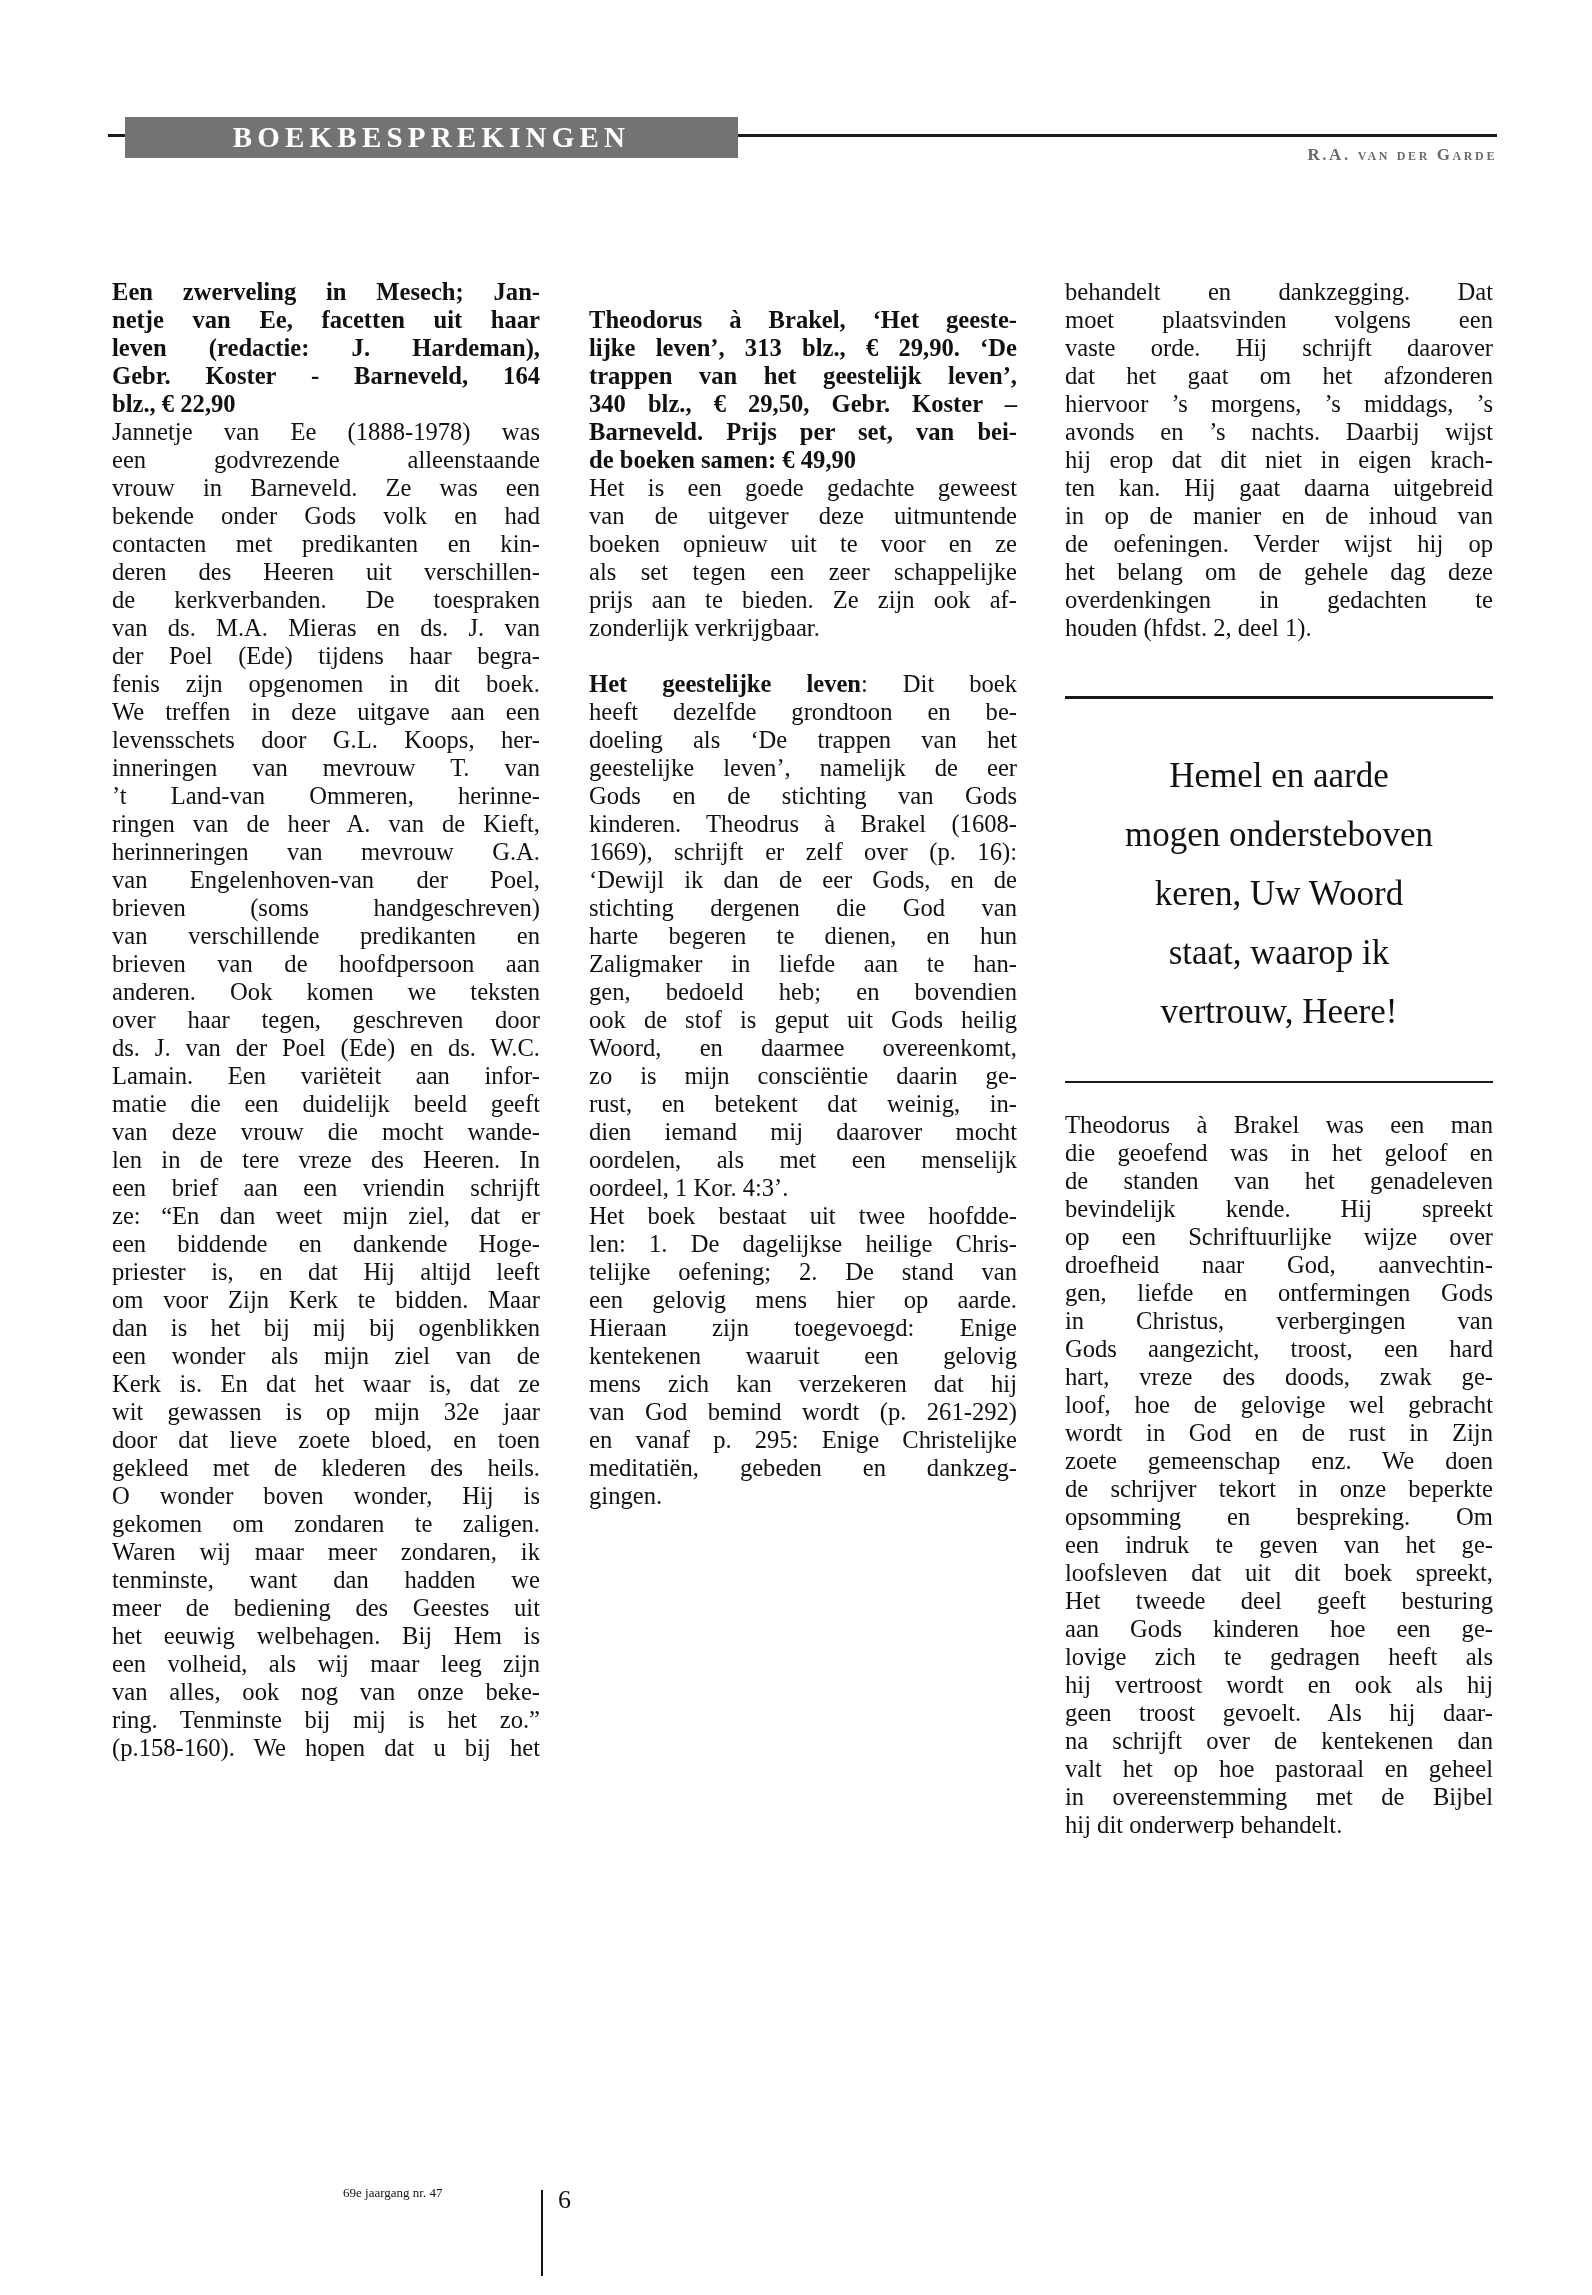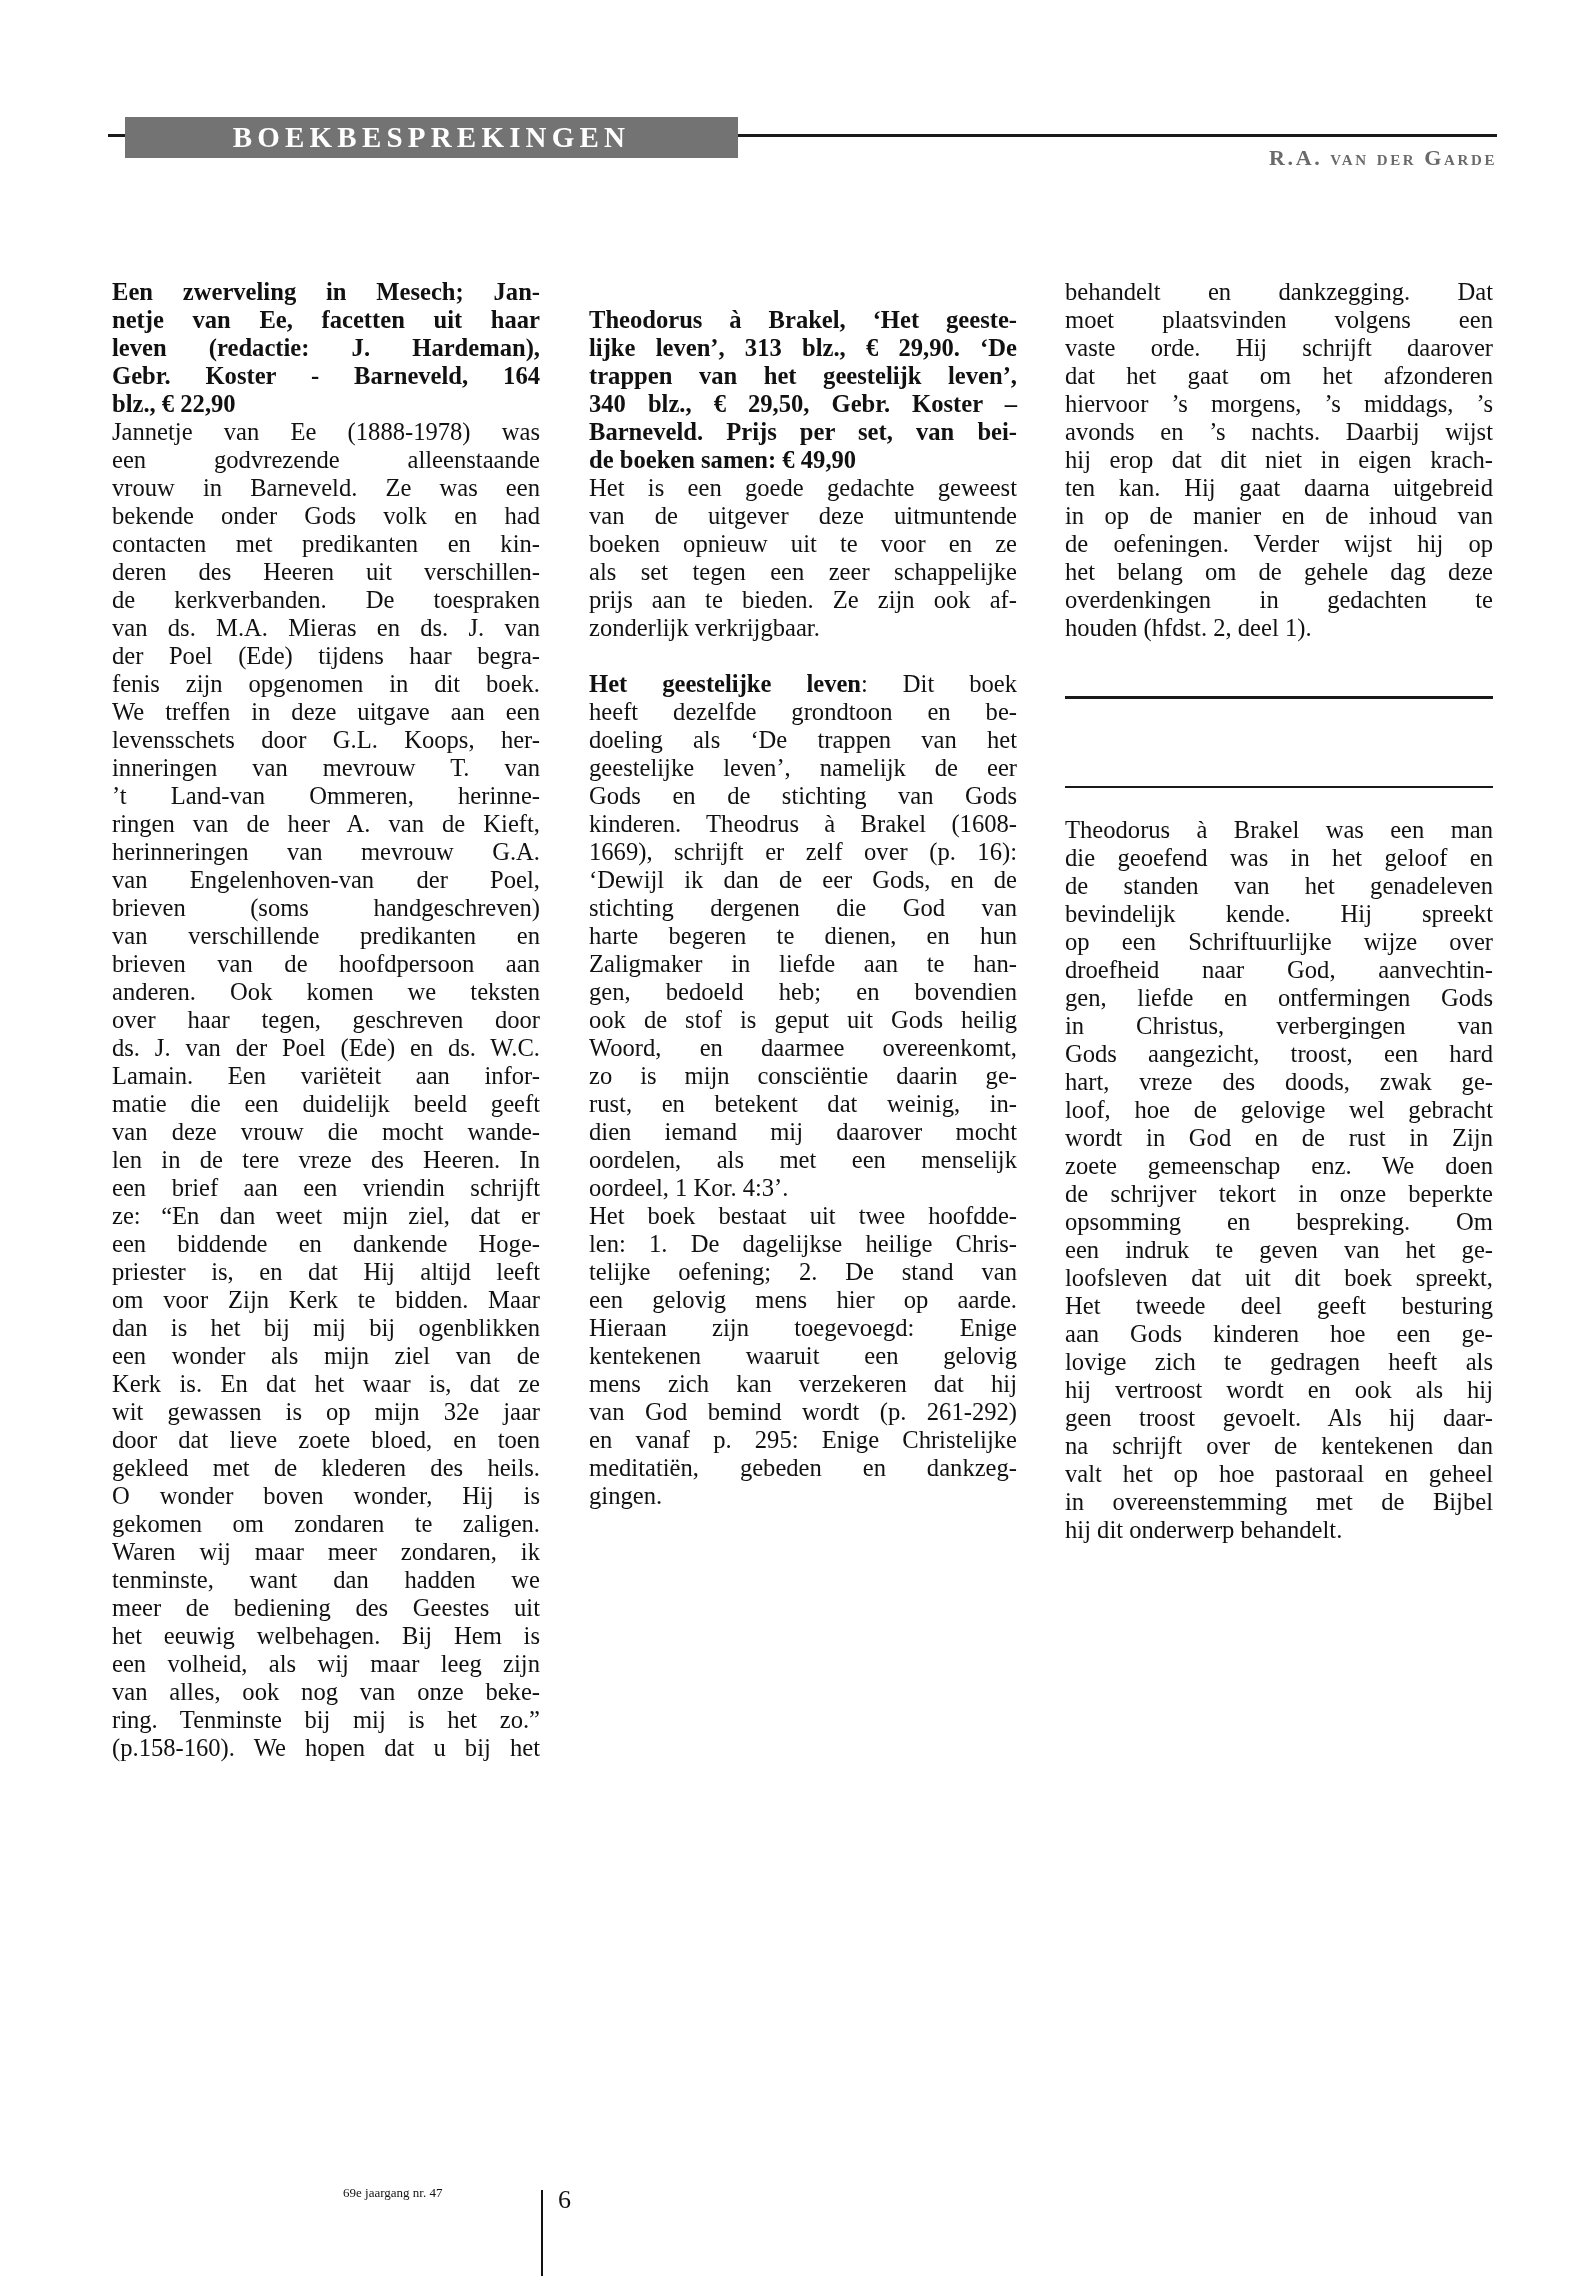--- a/index.html
+++ b/index.html
@@ -4,21 +4,21 @@
 <style>
   html, body { margin: 0; padding: 0; background: #ffffff; }
   body { width: 1592px; height: 2295px; position: relative; overflow: hidden;
          font-family: "DejaVu Serif", "Liberation Serif", serif; color: #111; }
   .hdr-line { position: absolute; left: 108px; top: 134px; width: 1389px; height: 2.6px; background: #1a1a1a; }
   .hdr-box { position: absolute; left: 125px; top: 117px; width: 613px; height: 41px; background: #737373;
              display: flex; align-items: center; justify-content: center; }
   .hdr-title { color: #fff; font-family: "Liberation Serif", serif; font-weight: bold; font-size: 29px;
                letter-spacing: 5.2px; line-height: 1; }
   .hdr-author { position: absolute; right: 95px; top: 145px; font-family: "Liberation Serif", serif;
-                font-weight: bold; color: #6a6a6a; font-size: 22px; letter-spacing: 2.6px; font-variant: small-caps; }
+                font-weight: bold; color: #6a6a6a; font-size: 17px; letter-spacing: 2.6px; font-variant: small-caps; }
   .col { position: absolute; top: 278px; width: 428px; }
   .c1 { left: 112px; }
   .c2 { left: 589px; }
   .c3 { left: 1065px; }
   .ln { font-family: "Liberation Serif", serif; font-size: 24.6px; line-height: 28px; height: 28px;
         white-space: nowrap; text-align: justify; text-align-last: justify; overflow: visible; }
   .ln.end { text-align-last: left; }
   .ln.b { font-weight: bold; }
   .gap { height: 28px; }
   .b-inline { font-weight: bold; }
@@ -166,20 +166,27 @@
       <div class="ln">ten kan. Hij gaat daarna uitgebreid</div>
       <div class="ln">in op de manier en de inhoud van</div>
       <div class="ln">de oefeningen. Verder wijst hij op</div>
       <div class="ln">het belang om de gehele dag deze</div>
       <div class="ln">overdenkingen in gedachten te</div>
       <div class="ln end">houden (hfdst. 2, deel 1).</div>
     </div>
   <div style="height:54px"></div>
   <div class="rule"></div>
   <div style="height:47px"></div>
+  <div class="pull" id="c3-pull">
+      <div>Hemel en aarde</div>
+      <div>mogen ondersteboven</div>
+      <div>keren, Uw Woord</div>
+      <div>staat, waarop ik</div>
+      <div>vertrouw, Heere!</div>
+    </div>
   <div style="height:40px"></div>
   <div class="rule"></div>
   <div style="height:28px"></div>
   <div id="c3-brakel">
       <div class="ln">Theodorus à Brakel was een man</div>
       <div class="ln">die geoefend was in het geloof en</div>
       <div class="ln">de standen van het genadeleven</div>
       <div class="ln">bevindelijk kende. Hij spreekt</div>
       <div class="ln">op een Schriftuurlijke wijze over</div>
       <div class="ln">droefheid naar God, aanvechtin-</div>

